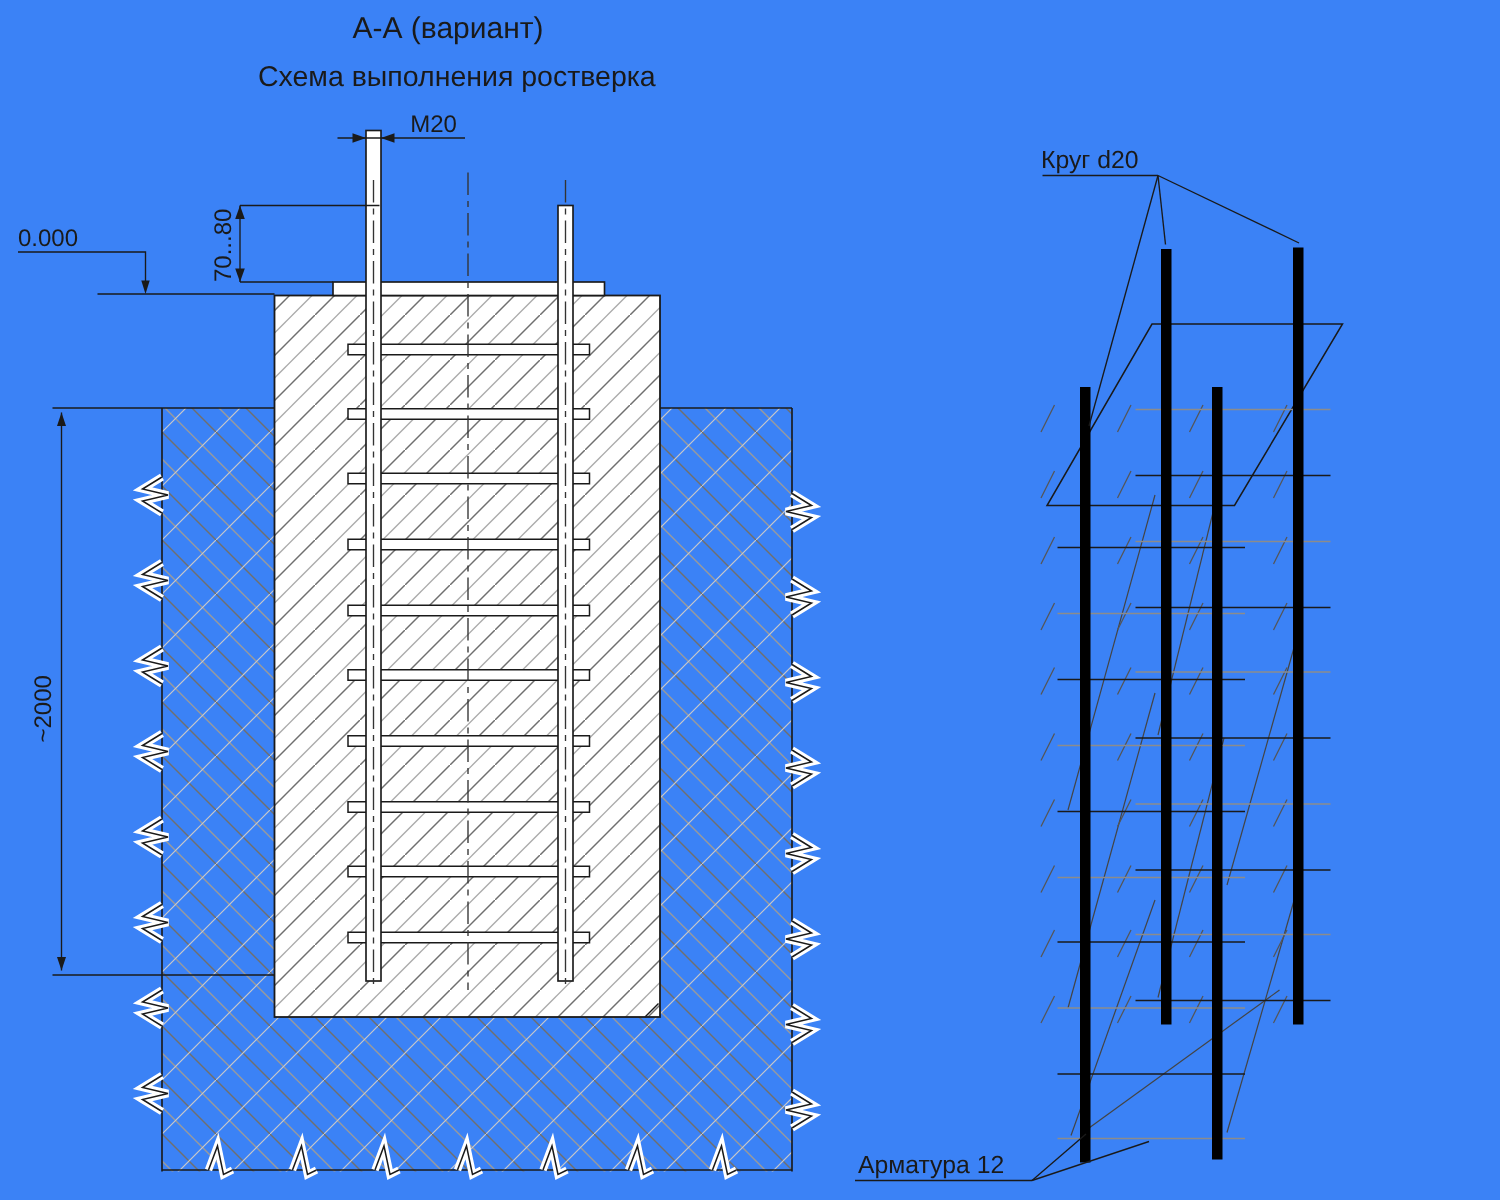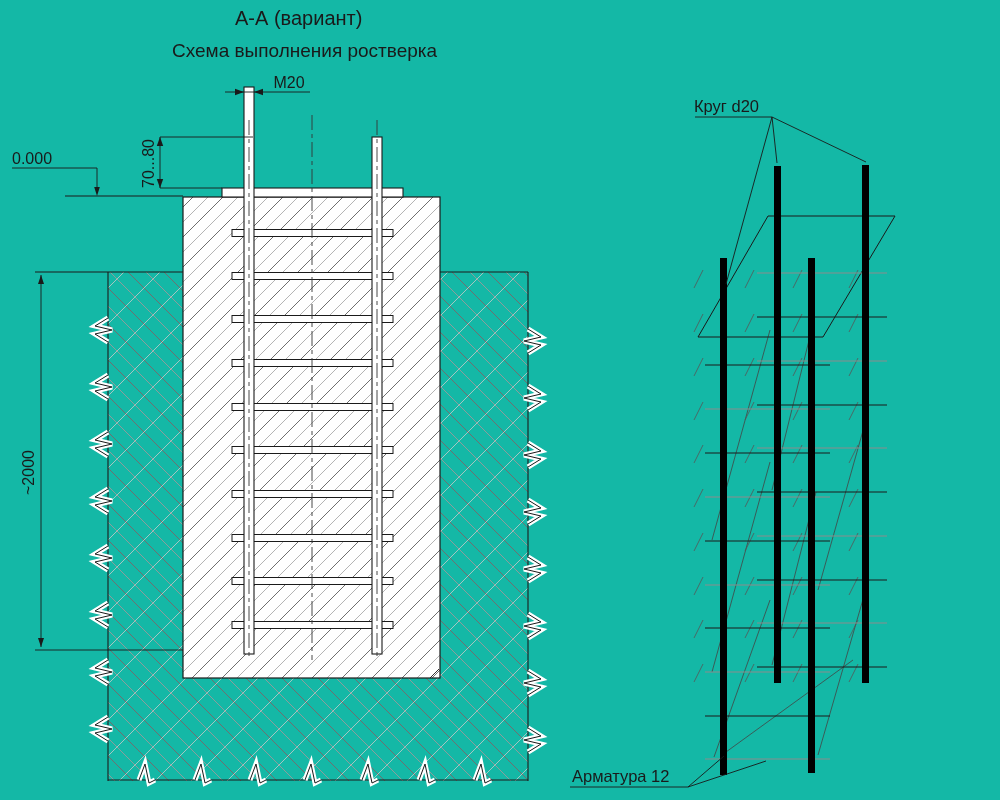--- a/index.html
+++ b/index.html
@@ -1,16 +1,16 @@
 <!DOCTYPE html>
 <html><head>
 <meta charset="utf-8">
 <style>
   html,body{margin:0;padding:0;background:#ffffff;}
-  .canvas{position:relative;width:1000px;height:800px;background:#14b8a6;overflow:hidden;}
+  .canvas{position:relative;width:1000px;height:800px;background:#3b82f6;overflow:hidden;}
   svg{display:block;}
   .t-title{font:20px "Liberation Sans",sans-serif;fill:#1a1a1a;}
   .t-sub{font:19px "Liberation Sans",sans-serif;fill:#1a1a1a;}
   .t-dim{font:16px "Liberation Sans",sans-serif;fill:#1a1a1a;}
   .t-label{font:16.5px "Liberation Sans",sans-serif;fill:#1a1a1a;}
   .ln{stroke:#1a1a1a;stroke-width:1.1;fill:none;}
   .thin{stroke:#1a1a1a;stroke-width:0.9;fill:none;}
   .dash{stroke:#333333;stroke-width:0.9;stroke-dasharray:15 4 4 4;fill:none;}
   .arrow{fill:#1a1a1a;stroke:none;}
   .white-rect{fill:#ffffff;stroke:#1a1a1a;stroke-width:1.1;}

